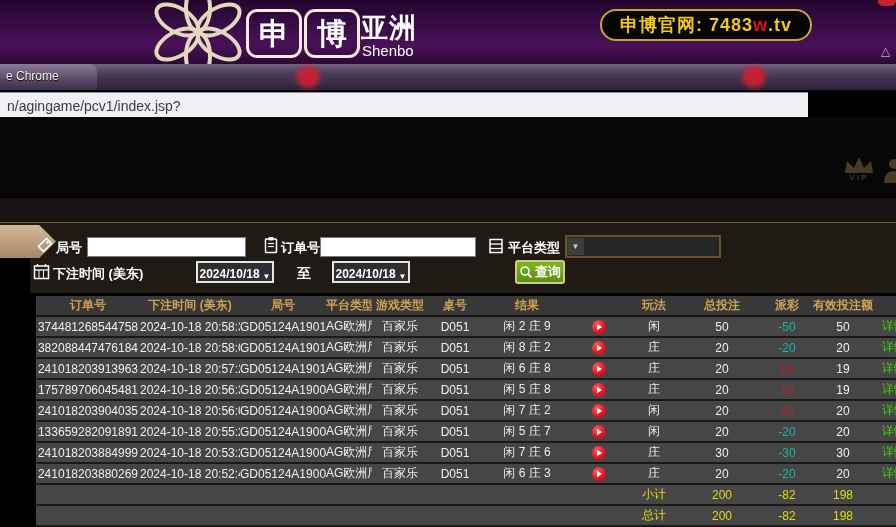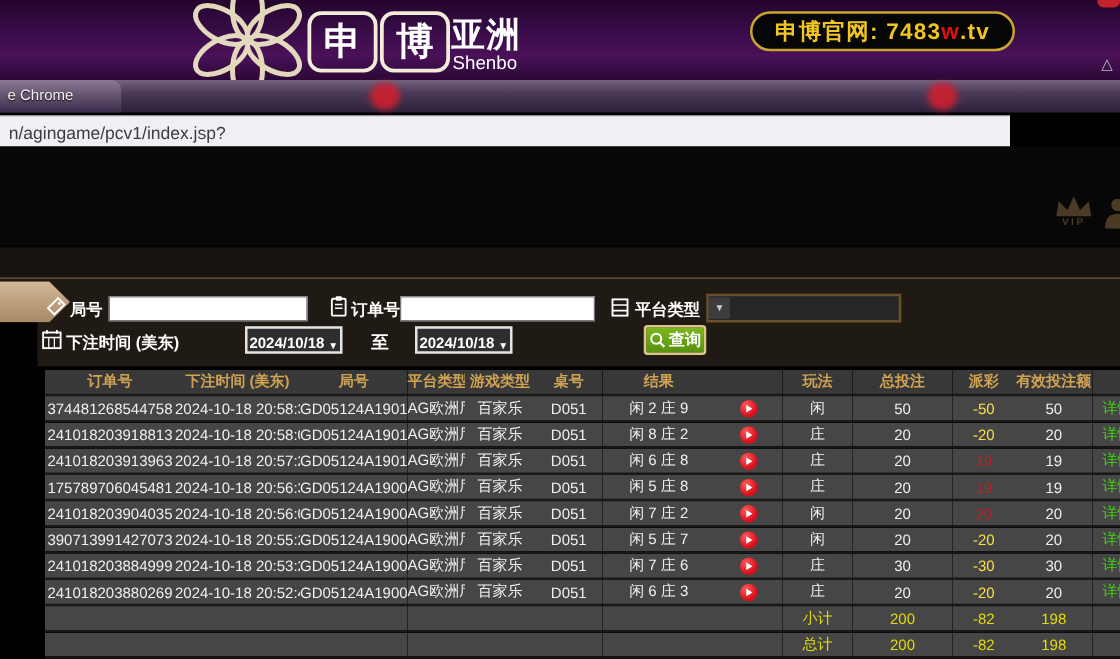--- a/index.html
+++ b/index.html
@@ -75,21 +75,21 @@
     display:flex;align-items:center;justify-content:center;gap:2px;cursor:pointer;
     color:#fff;font-size:13px;font-weight:bold;margin-left:27px;}
 
   
   #table-wrap{left:36px;top:296px;width:860px;height:231px;overflow:hidden;}
   table{border-collapse:collapse;table-layout:fixed;width:880px;}
   th,td{padding:0;font-size:12px;text-align:center;white-space:nowrap;overflow:hidden;
     height:19px;border-bottom:2px solid #191919;}
   thead th{background:#383838;color:#cfa353;font-weight:bold;}
   tbody td{background:#464646;color:#f0f0f0;}
-  td.pos{color:#b5232d;} td.neg{color:#fde047;}
+  td.pos{color:#b5232d;} td.neg{color:#14b8a6;}
   tr.summary td{color:#e4dd05;font-weight:normal;}
   .play-btn{display:inline-block;width:14px;height:14px;border-radius:50%;
     background:radial-gradient(circle at 35% 30%,#ff5a5a,#d80f1c 65%);position:relative;
     vertical-align:middle;cursor:pointer;}
   .play-btn::after{content:"";position:absolute;left:5px;top:4px;
     border-left:5px solid #fff;border-top:3px solid transparent;border-bottom:3px solid transparent;}
   td .detail-link{color:#3fd60a;cursor:pointer;}
   td.detail-cell{text-align:left;padding-left:8px;}
 
   svg{display:block;}
@@ -245,21 +245,21 @@
           <td>D051</td>
           <td>闲 2 庄 9</td>
           <td><span class="play-btn"></span></td>
           <td>闲</td>
           <td>50</td>
           <td class="neg">-50</td>
           <td>50</td>
           <td class="detail-cell"><span class="detail-link">详情</span></td>
         </tr>
         <tr>
-          <td>241018203918813</td>
+          <td>382088447476184</td>
           <td>2024-10-18 20:58:09</td>
           <td>GD05124A19011</td>
           <td>AG欧洲厅</td>
           <td>百家乐</td>
           <td>D051</td>
           <td>闲 8 庄 2</td>
           <td><span class="play-btn"></span></td>
           <td>庄</td>
           <td>20</td>
           <td class="neg">-20</td>
@@ -305,21 +305,21 @@
           <td>D051</td>
           <td>闲 7 庄 2</td>
           <td><span class="play-btn"></span></td>
           <td>闲</td>
           <td>20</td>
           <td class="pos">20</td>
           <td>20</td>
           <td class="detail-cell"><span class="detail-link">详情</span></td>
         </tr>
         <tr>
-          <td>390713991427073</td>
+          <td>133659282091891</td>
           <td>2024-10-18 20:55:24</td>
           <td>GD05124A1900X</td>
           <td>AG欧洲厅</td>
           <td>百家乐</td>
           <td>D051</td>
           <td>闲 5 庄 7</td>
           <td><span class="play-btn"></span></td>
           <td>闲</td>
           <td>20</td>
           <td class="neg">-20</td>

